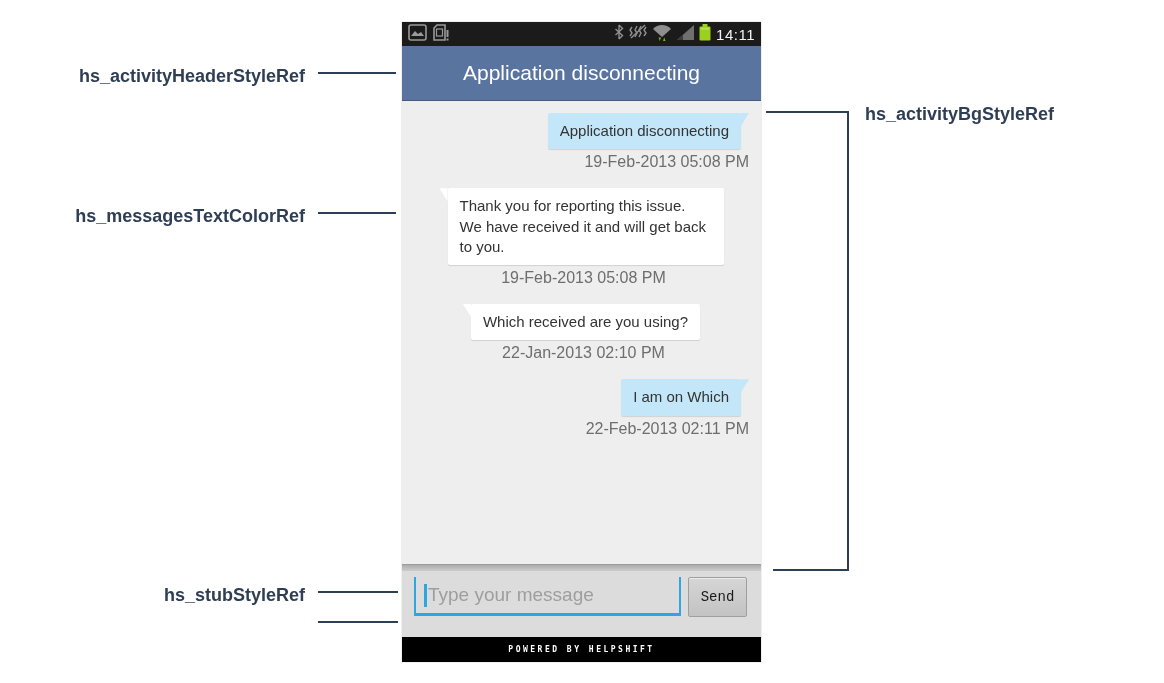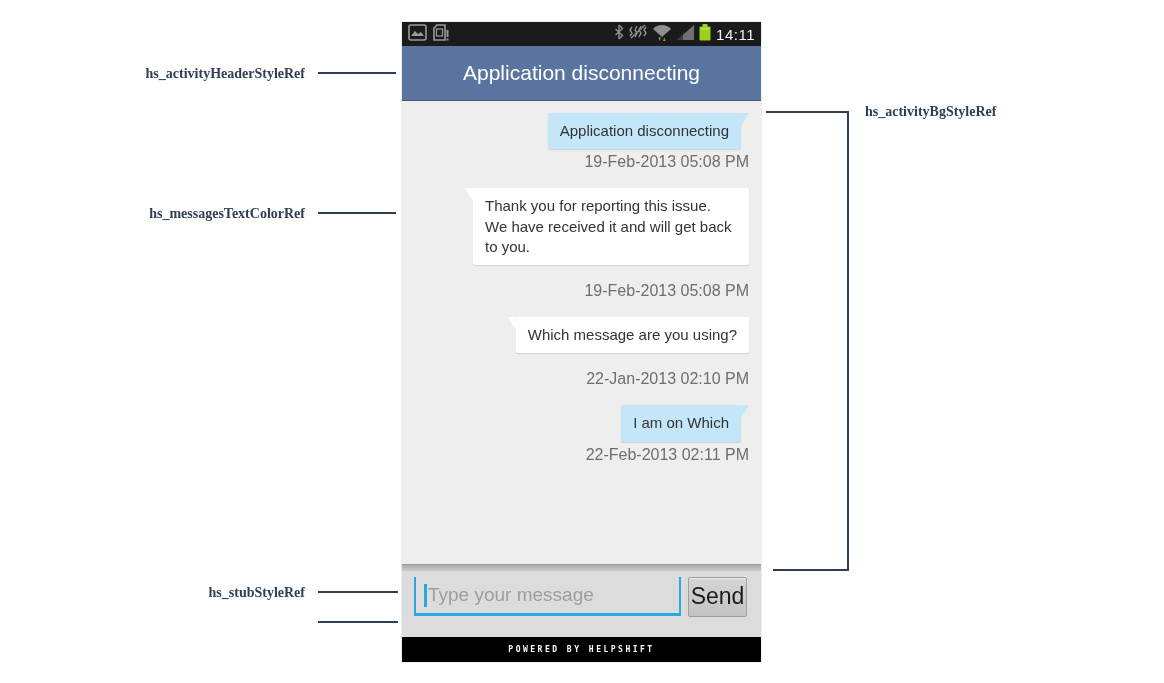--- a/index.html
+++ b/index.html
@@ -18,21 +18,21 @@
   .sb-time{color:#f2f2f2;font-size:15px;letter-spacing:.5px;}
 
   
   .app-header{height:54px;background:#5a74a0;border-bottom:1px solid #46597c;
               display:flex;align-items:center;justify-content:center;flex:0 0 auto;}
   .app-header-title{color:#ffffff;font-size:21px;}
 
   
   .chat{flex:1 1 auto;background:#eeeeee;padding:12px 12px 0 12px;overflow:hidden;}
   .msg{margin-bottom:17px;display:flex;flex-direction:column;}
-  .msg.left{align-items:flex-end;gap:13px;}
+  .msg.left{align-items:center;}
   .msg.right{align-items:flex-end;}
   .bubble{position:relative;max-width:252px;padding:8px 12px;font-size:15px;line-height:1.35;
           color:#333333;border-radius:2px;}
   .msg.left  .bubble{background:#ffffff;margin-left:8px;box-shadow:0 1px 1px rgba(0,0,0,.12);}
   .msg.right .bubble{background:#c3e7f8;margin-right:8px;box-shadow:0 1px 1px rgba(0,0,0,.12);}
   .tail{position:absolute;top:0;width:8px;height:13px;}
   .msg.left  .tail{left:-8px;background:#ffffff;clip-path:polygon(0 0,100% 0,100% 100%);}
   .msg.right .tail{right:-8px;background:#c3e7f8;clip-path:polygon(0 0,100% 0,0 100%);}
   .ts{font-size:16px;color:#6e6e6e;margin-top:4px;}
   .msg.left .ts{margin-left:4px;}
@@ -42,30 +42,30 @@
 
   
   .composer{height:51px;background:#dcdcdc;display:flex;align-items:center;
             padding:0 14px 15px 12px;flex:0 0 auto;}
   .edit-box{flex:1 1 auto;height:36px;position:relative;margin-right:7px;
             border-bottom:3px solid #2ea7e0;border-left:2px solid #2ea7e0;border-right:2px solid #2ea7e0;
             display:flex;align-items:center;}
   .cursor{width:3px;height:23px;background:#2ea7e0;margin-left:8px;flex:0 0 auto;}
   .placeholder{color:#9e9e9e;font-size:19px;margin-left:1px;white-space:nowrap;overflow:hidden;}
   .send-btn{width:57px;height:38px;background:linear-gradient(#d6d6d6,#c3c3c3);
-            border:1px solid #9f9f9f;border-radius:2px;font-size:23px;color:#1a1a1a;
+            border:1px solid #9f9f9f;border-radius:2px;font-size:14px;color:#1a1a1a;
             display:flex;align-items:center;justify-content:center;
-            font-family:Liberation Sans, sans-serif;box-shadow:0 1px 0 rgba(255,255,255,.5) inset;}
+            font-family:Liberation Mono, monospace;box-shadow:0 1px 0 rgba(255,255,255,.5) inset;}
   .footer{height:25px;background:#000000;color:#ffffff;display:flex;align-items:center;
           justify-content:center;font-family:"DejaVu Sans Mono", monospace;
           font-size:8px;font-weight:bold;letter-spacing:2.5px;flex:0 0 auto;}
 
   
-  .anno-label{position:absolute;font-family:Liberation Serif, serif;font-weight:bold;
-              font-size:14px;color:#2e3e54;white-space:nowrap;}
+  .anno-label{position:absolute;font-family:Liberation Sans, sans-serif;font-weight:bold;
+              font-size:18px;color:#2e3e54;white-space:nowrap;}
   .anno-label.right-edge{width:305px;left:0;text-align:right;}
   .anno-line{position:absolute;background:#2e3e54;}
 </style>
 </head>
 <body>
 
 <div id="canvas">
 
   <div id="phone">
 
@@ -143,21 +143,21 @@
         <div class="bubble">
           <span class="tail"></span>
           <span>Thank you for reporting this issue. We have received it and will get back to you.</span>
         </div>
         <div class="ts">19-Feb-2013 05:08 PM</div>
       </div>
 
       <div class="msg left">
         <div class="bubble">
           <span class="tail"></span>
-          <span>Which message are you using?</span>
+          <span>Which received are you using?</span>
         </div>
         <div class="ts">22-Jan-2013 02:10 PM</div>
       </div>
 
       <div class="msg right">
         <div class="bubble">
           <span class="tail"></span>
           <span>I am on Which</span>
         </div>
         <div class="ts">22-Feb-2013 02:11 PM</div>

